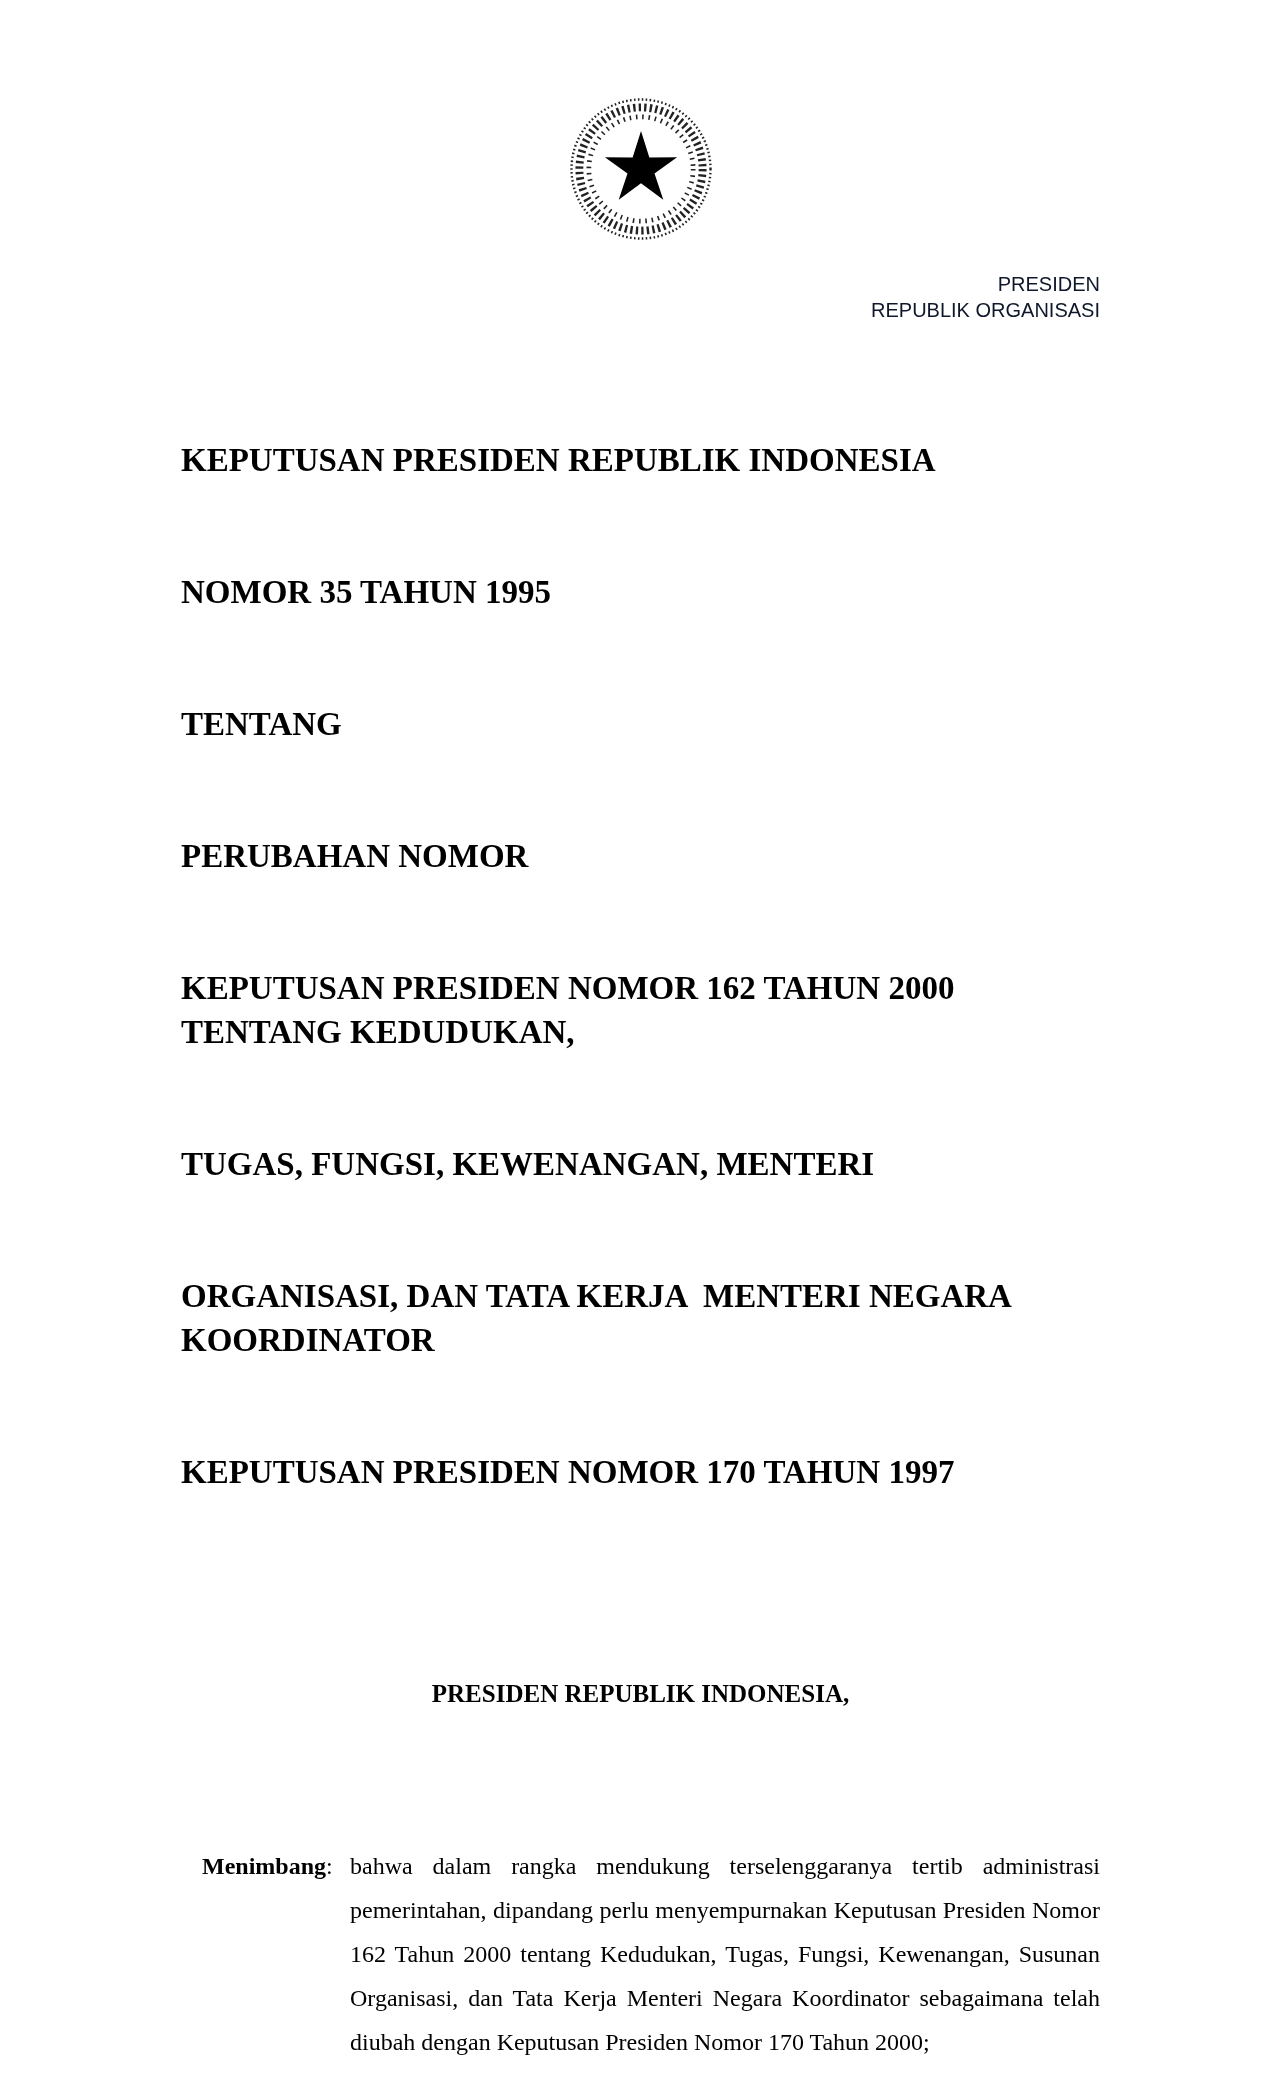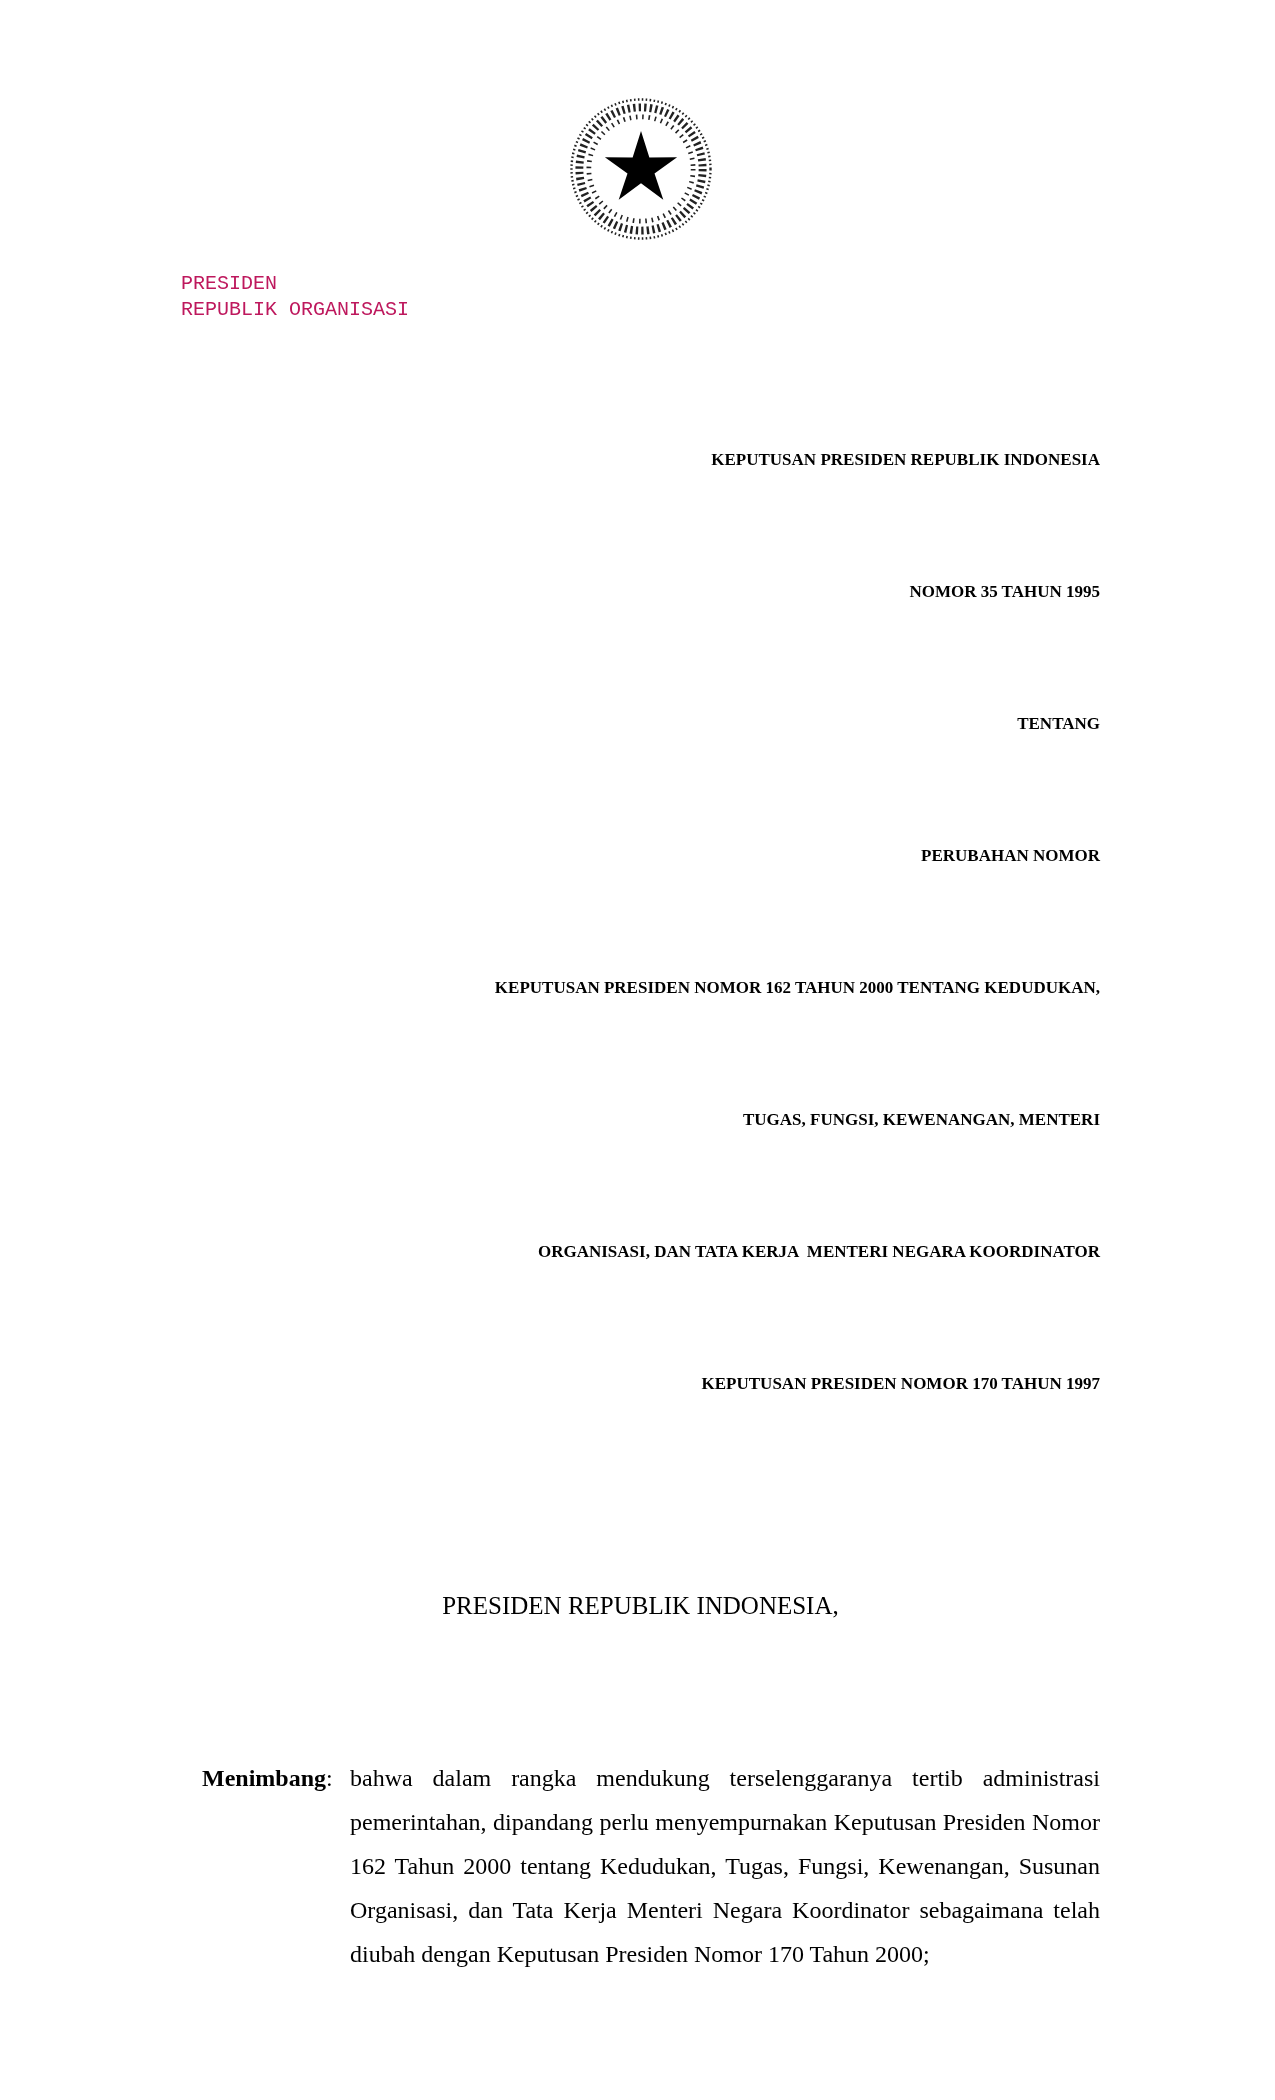--- a/index.html
+++ b/index.html
@@ -20,38 +20,38 @@
     overflow: hidden;
   }
   .emblem-wrap {
     text-align: center;
     margin: 0 auto;
     height: 158px;
   }
   .emblem-wrap svg { display: inline-block; }
   .org-block {
     margin-top: 23px;
-    text-align: left;
-    font-family: Liberation Mono, monospace;
+    text-align: right;
+    font-family: Liberation Sans, sans-serif;
     font-size: 20px;
     line-height: 26px;
-    color: #be185d;
+    color: #0f172a;
   }
   .title-block {
     margin-top: 27px;
-    text-align: right;
+    text-align: left;
     font-weight: bold;
-    font-size: 17px;
+    font-size: 33px;
     line-height: 44px;
     white-space: pre-wrap;
   }
   .salutation {
     margin-top: 90px;
     text-align: center;
-    font-weight: normal;
+    font-weight: bold;
     font-size: 25px;
     line-height: 44px;
   }
   .section {
     display: flex;
     align-items: flex-start;
     font-size: 24px;
     line-height: 44px;
   }
   .section-considerations { margin-top: 128px; }

